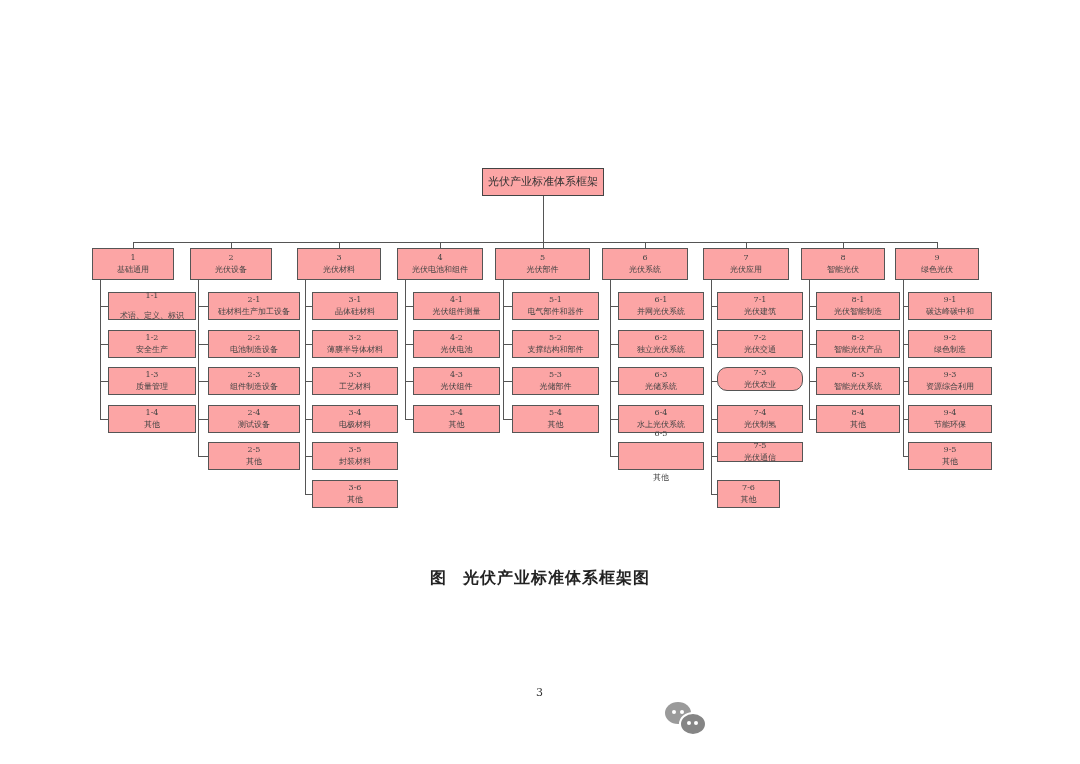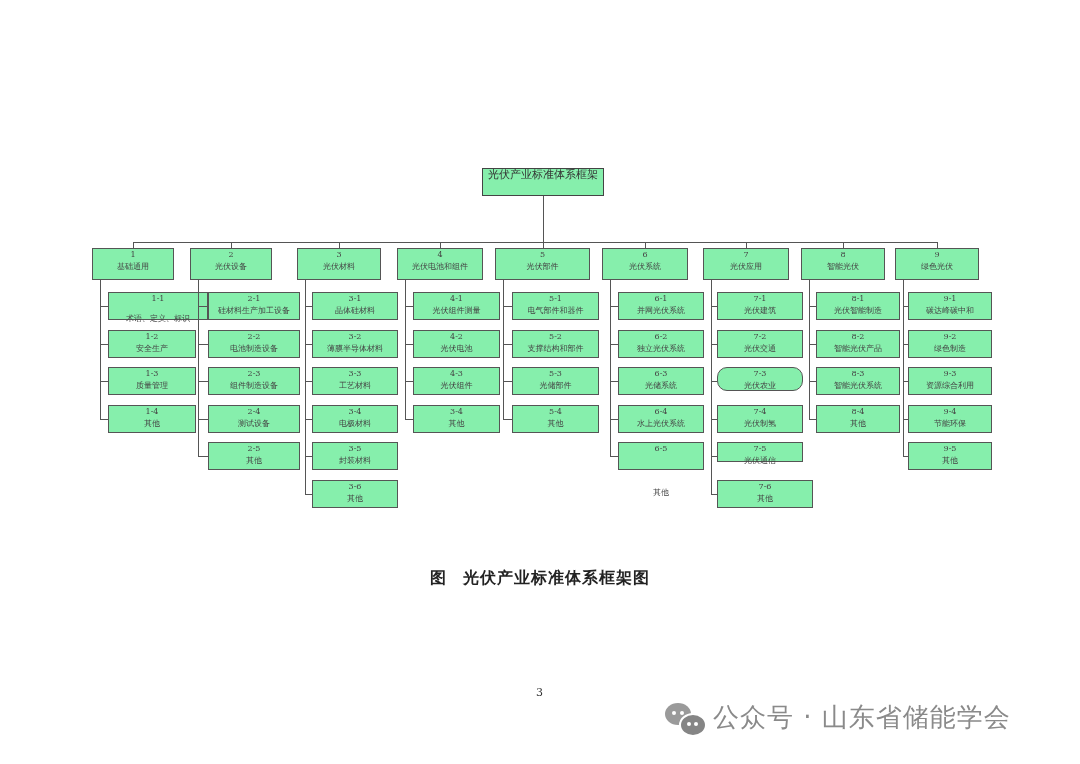--- a/index.html
+++ b/index.html
@@ -1,22 +1,22 @@
 <!DOCTYPE html>
 <html><head>
   <meta charset="utf-8">
   <style>
     html, body { margin: 0; padding: 0; }
     body {
       width: 1080px; height: 764px; background: #ffffff; position: relative; overflow: hidden;
       font-family: "DejaVu Serif", "Liberation Serif", serif; color: #333;
     }
     .box {
-      position: absolute; box-sizing: border-box; border: 1px solid #555; background: #86efac;
-      display: flex; flex-direction: column; align-items: center; 
+      position: absolute; box-sizing: border-box; border: 1px solid #555; background: #fca5a5;
+      display: flex; flex-direction: column; align-items: center; justify-content: center;
       font-size: 8px; line-height: 12px; color: #444; text-align: center;
     }
     .root { font-size: 11px; color: #333; border-color: #444; }
     .line { position: absolute; background: #555; }
     .caption {
       position: absolute; left: 0; width: 1080px; top: 568px; text-align: center;
       font-family: "DejaVu Sans", "Liberation Sans", sans-serif; font-size: 16px; font-weight: bold; color: #222;
       letter-spacing: 1px;
     }
     .caption .fig { margin-right: 16px; }
@@ -40,21 +40,21 @@
   </div>
 <div class="line" style="left: 543px; top: 196px; width: 1px; height: 46px;"></div>
     <div class="line" style="left: 133px; top: 242px; width: 804px; height: 1px;"></div>
     <div class="line" style="left: 133px; top: 242px; width: 1px; height: 6px;"></div>
     <div class="box" style="left: 92px; top: 248px; width: 82px; height: 32px;">
       <span>1</span>
       <span>基础通用</span>
     </div>
     <div class="line" style="left: 100px; top: 280px; width: 1px; height: 138.5px;"></div>
     <div class="line" style="left: 100px; top: 306px; width: 8px; height: 1px;"></div>
-    <div class="box" style="left: 108px; top: 292px; width: 100px; height: 28px; gap: 8px;">
+    <div class="box" style="left: 108px; top: 292px; width: 88px; height: 28px; gap: 8px;">
       <span>1-1</span>
       <span>术语、定义、标识</span>
     </div>
     <div class="line" style="left: 100px; top: 343.5px; width: 8px; height: 1px;"></div>
     <div class="box" style="left: 108px; top: 329.5px; width: 88px; height: 28px;">
       <span>1-2</span>
       <span>安全生产</span>
     </div>
     <div class="line" style="left: 100px; top: 381px; width: 8px; height: 1px;"></div>
     <div class="box" style="left: 108px; top: 367px; width: 88px; height: 28px;">
@@ -241,21 +241,21 @@
     <div class="box" style="left: 717px; top: 404.5px; width: 86px; height: 28px;">
       <span>7-4</span>
       <span>光伏制氢</span>
     </div>
     <div class="line" style="left: 711px; top: 456px; width: 6px; height: 1px;"></div>
     <div class="box" style="left: 717px; top: 442px; width: 86px; height: 20px;">
       <span>7-5</span>
       <span>光伏通信</span>
     </div>
     <div class="line" style="left: 711px; top: 493.5px; width: 6px; height: 1px;"></div>
-    <div class="box" style="left: 717px; top: 479.5px; width: 96px; height: 28px;">
+    <div class="box" style="left: 717px; top: 479.5px; width: 63px; height: 28px;">
       <span>7-6</span>
       <span>其他</span>
     </div>
     <div class="line" style="left: 843px; top: 242px; width: 1px; height: 6px;"></div>
     <div class="box" style="left: 801px; top: 248px; width: 84px; height: 32px;">
       <span>8</span>
       <span>智能光伏</span>
     </div>
     <div class="line" style="left: 809px; top: 280px; width: 1px; height: 138.5px;"></div>
     <div class="line" style="left: 809px; top: 306px; width: 7px; height: 1px;"></div>
@@ -321,14 +321,13 @@
   <div class="wm-icon">
     <div class="bubble b1">
         <span class="eye" style="left:7px;top:8px;"></span>
         <span class="eye" style="left:15px;top:8px;"></span>
       </div>
     <div class="bubble b2">
         <span class="eye" style="left:6px;top:7px;"></span>
         <span class="eye" style="left:13px;top:7px;"></span>
       </div>
   </div>
-  <span>公众号 · 山东省储能学会</span>
 </div>
 
 </body></html>

